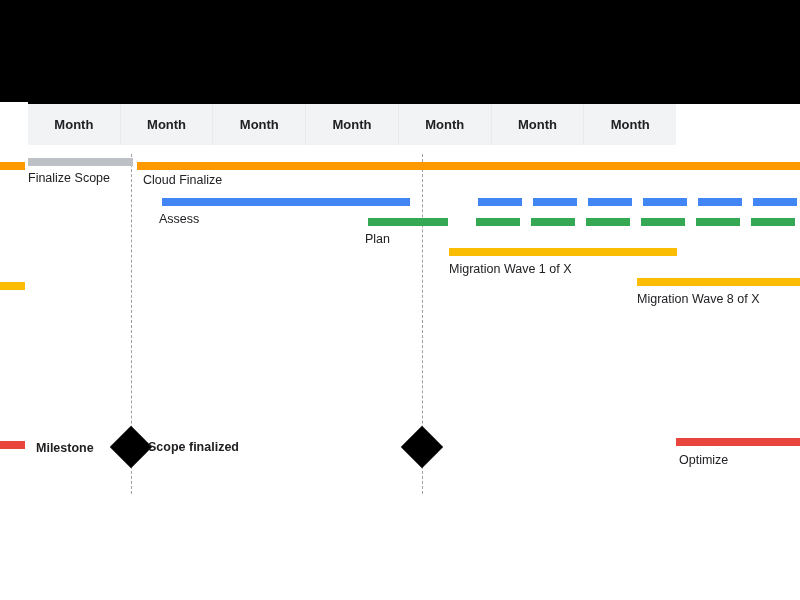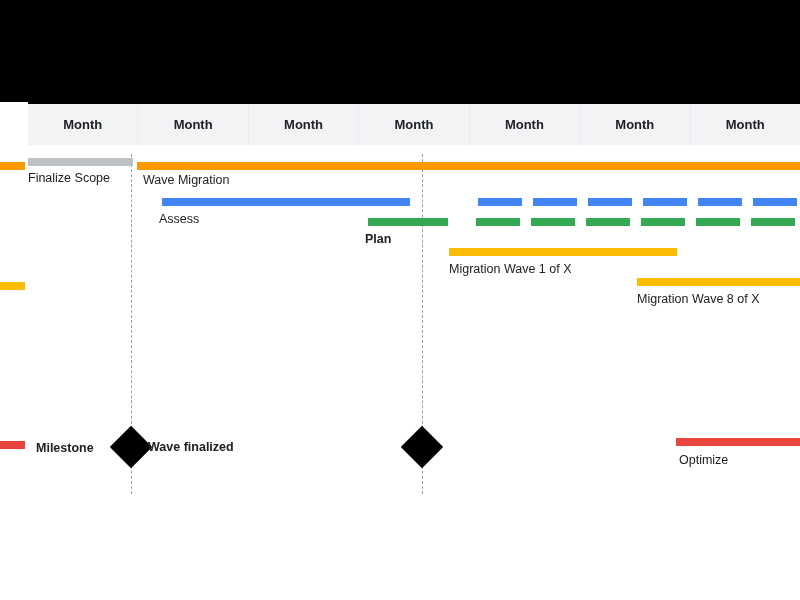--- a/index.html
+++ b/index.html
@@ -26,21 +26,21 @@
     position: absolute;
     left: 0; top: 102px;
     width: 28px; height: 2px;
     background: #ffffff;
   }
 
   
   #month-header {
     position: absolute;
     left: 0; top: 104px;
-    width: 800px; height: 41px;
+    width: 676px; height: 41px;
     background: #f1f3f4;
     display: flex;
   }
   #month-header .left-pad {
     width: 28px;
     height: 100%;
     background: #ffffff;
   }
   #month-header .months {
     flex: 1;
@@ -134,21 +134,21 @@
 
   <div class="vline" id="vline-0" style="height: 340px; left: 131px;"></div>
   <div class="vline" id="vline-1" style="height: 340px; left: 422px;"></div>
 
   <div class="bar" id="bar-left-orange-stub" style="left: 0px; top: 8px; width: 25px; background: rgb(255, 153, 0);"></div>
 
   <div class="bar" id="bar-finalize-scope" style="left: 28px; top: 4px; width: 105px; background: rgb(189, 193, 198);"></div>
   <div class="blabel" id="lbl-finalize-scope" style="left: 28px; top: 17px;">Finalize Scope</div>
 
   <div class="bar" id="bar-cloud-migration" style="left: 137px; top: 8px; width: 663px; background: rgb(255, 153, 0);"></div>
-  <div class="blabel" id="lbl-cloud-migration" style="left: 143px; top: 19px;">Wave Migration</div>
+  <div class="blabel" id="lbl-cloud-migration" style="left: 143px; top: 19px;">Cloud Finalize</div>
 
   <div class="bar" id="bar-assess" style="left: 162px; top: 44px; width: 248px; background: rgb(66, 133, 244);"></div>
   <div class="bar-dashed" id="dash-assess" style="left: 0px; top: 44px; width: 800px;">
       <div class="seg" style="left: 478px; width: 44px; background: rgb(66, 133, 244);"></div>
       <div class="seg" style="left: 533px; width: 44px; background: rgb(66, 133, 244);"></div>
       <div class="seg" style="left: 588px; width: 44px; background: rgb(66, 133, 244);"></div>
       <div class="seg" style="left: 643px; width: 44px; background: rgb(66, 133, 244);"></div>
       <div class="seg" style="left: 698px; width: 44px; background: rgb(66, 133, 244);"></div>
       <div class="seg" style="left: 753px; width: 44px; background: rgb(66, 133, 244);"></div>
     </div>
@@ -156,38 +156,38 @@
 
   <div class="bar" id="bar-plan" style="left: 368px; top: 64px; width: 80px; background: rgb(52, 168, 83);"></div>
   <div class="bar-dashed" id="dash-plan" style="left: 0px; top: 64px; width: 800px;">
       <div class="seg" style="left: 476px; width: 44px; background: rgb(52, 168, 83);"></div>
       <div class="seg" style="left: 531px; width: 44px; background: rgb(52, 168, 83);"></div>
       <div class="seg" style="left: 586px; width: 44px; background: rgb(52, 168, 83);"></div>
       <div class="seg" style="left: 641px; width: 44px; background: rgb(52, 168, 83);"></div>
       <div class="seg" style="left: 696px; width: 44px; background: rgb(52, 168, 83);"></div>
       <div class="seg" style="left: 751px; width: 44px; background: rgb(52, 168, 83);"></div>
     </div>
-  <div class="blabel" id="lbl-plan" style="left: 365px; top: 78px; font-weight: bold;">Plan</div>
+  <div class="blabel" id="lbl-plan" style="left: 365px; top: 78px;">Plan</div>
 
   <div class="bar" id="bar-migration-wave-1" style="left: 449px; top: 94px; width: 228px; background: rgb(251, 188, 4);"></div>
   <div class="blabel" id="lbl-migration-wave-1" style="left: 449px; top: 108px;">Migration Wave 1 of X</div>
 
   <div class="bar" id="bar-left-amber-stub" style="left: 0px; top: 128px; width: 25px; background: rgb(251, 188, 4);"></div>
 
   <div class="bar" id="bar-migration-wave-2" style="left: 637px; top: 124px; width: 163px; background: rgb(251, 188, 4);"></div>
   <div class="blabel" id="lbl-migration-wave-2" style="left: 637px; top: 138px;">Migration Wave 8 of X</div>
 
   <div class="bar" id="bar-milestone-legend" style="left: 0px; top: 287px; width: 25px; background: rgb(232, 69, 60);"></div>
   <div class="blabel bold" id="lbl-milestone-legend" style="left: 36px; top: 287px;">Milestone</div>
 
   <div class="bar" id="bar-optimize" style="left: 676px; top: 284px; width: 124px; background: rgb(232, 69, 60);"></div>
   <div class="blabel" id="lbl-optimize" style="left: 679px; top: 299px;">Optimize</div>
 
   <div class="diamond" id="diamond-0" style="left: 116px; top: 278px;"></div>
   <div class="blabel bold" id="mlbl-0" style="left: 148px; top: 286px;">
-      <div>Wave finalized</div>
+      <div>Scope finalized</div>
     </div>
 
   <div class="diamond" id="diamond-1" style="left: 407px; top: 278px;"></div>
   <div class="blabel bold" id="mlbl-1" style="left: 439px; top: 283px;">
     </div>
 
 </div>
 
 </body></html>

